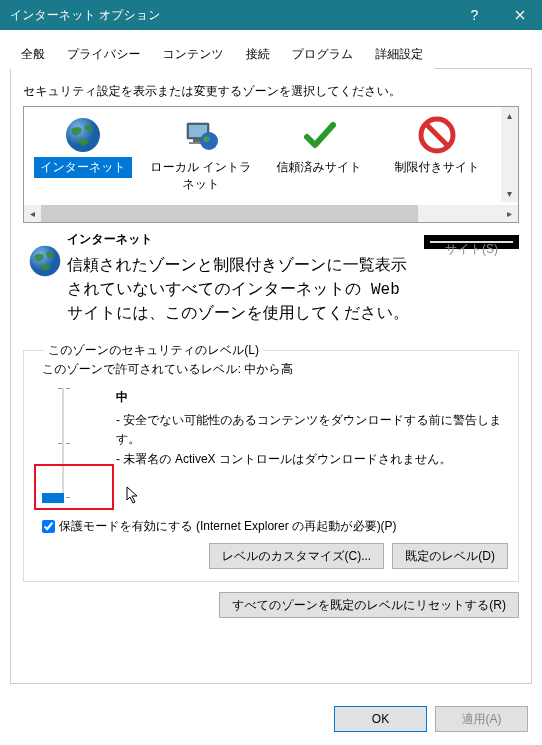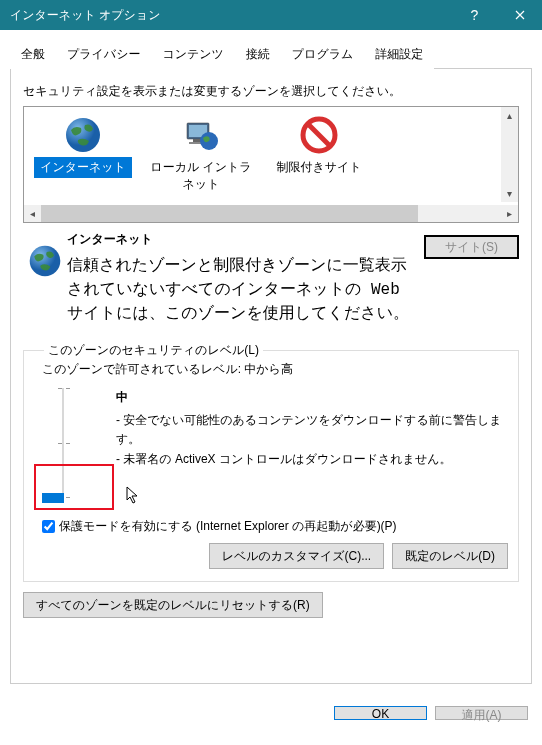--- a/index.html
+++ b/index.html
@@ -31,21 +31,21 @@
     .zone-scroll-h { position: absolute; bottom: 0; left: 0; right: 0; height: 17px; background: #f0f0f0; display: flex; align-items: center; justify-content: space-between; }
     .zone-scroll-h .arrow { width: 17px; height: 17px; display: flex; align-items: center; justify-content: center; color: #555; font-size: 10px; }
     .zone-scroll-h .track { flex: 1; height: 17px; background: #f0f0f0; position: relative; }
     .zone-scroll-h .thumb { position: absolute; left: 0; top: 0; height: 17px; width: 82%; background: #ccc; }
     
     .zone-detail { display: flex; margin-top: 8px; }
     .zone-detail-icon { width: 44px; padding-top: 12px; display: flex; justify-content: center; }
     .zone-detail-text { flex: 1; padding-right: 10px; }
     .zone-detail-title { font-weight: bold; font-size: 12px; margin-bottom: 6px; }
     .zone-detail-desc { font-size: 16px; line-height: 1.5; font-family: Liberation Mono, monospace; }
-    .sites-btn { width: 95px; height: 24px; background: #e1e1e1; border: 2px solid #000000; color: #888; font-size: 12px; margin-top: 4px; }
+    .sites-btn { width: 95px; height: 14px; background: #e1e1e1; border: 6px solid #000000; color: #888; font-size: 12px; margin-top: 4px; }
     
     .fieldset { border: 1px solid #ddd; margin-top: 24px; padding: 10px 10px 12px 10px; position: relative; }
     .fieldset-legend { position: absolute; top: -9px; left: 20px; background: #fff; padding: 0 4px; font-size: 12px; text-align: right; }
     
     .allowed-label { font-size: 12px; margin-bottom: 10px; margin-left: 8px; }
     
     .slider-area { display: flex; margin-left: 14px; }
     .slider-track { width: 28px; position: relative; height: 110px; }
     .slider-line { position: absolute; left: 14px; top: 0; width: 2px; height: 100%; background: #d8d8d8; }
     .slider-thumb-box { position: absolute; left: -14px; bottom: -12px; border: 2px solid #e81123; width: 80px; height: 46px; }
@@ -55,25 +55,25 @@
     
     .level-text { flex: 1; font-size: 12px; line-height: 1.6; }
     .level-name { font-weight: bold; margin-bottom: 4px; }
     
     .protected-row { margin-top: 20px; margin-left: 8px; display: flex; align-items: center; font-size: 12px; }
     .protected-row input { margin-right: 4px; }
     
     .level-buttons { display: flex; justify-content: flex-end; gap: 8px; margin-top: 8px; }
     .level-buttons button { height: 26px; padding: 0 12px; background: #e1e1e1; border: 1px solid #adadad; font-size: 12px; cursor: pointer; }
     
-    .reset-row { display: flex; margin-top: 10px; }
+    .reset-row { display: flex; justify-content: flex-end; margin-top: 10px; }
     .reset-row button { height: 26px; padding: 0 12px; background: #e1e1e1; border: 1px solid #adadad; font-size: 12px; cursor: pointer; }
     
     .dialog-buttons { display: flex; justify-content: flex-end; gap: 8px; padding: 12px 14px; }
-    .dialog-buttons button { width: 93px; height: 14px; background: #e1e1e1; border: 1px solid #adadad; font-size: 12px; cursor: pointer; }
+    .dialog-buttons button { width: 93px; height: 26px; background: #e1e1e1; border: 1px solid #adadad; font-size: 12px; cursor: pointer; }
     .dialog-buttons button.default { border: 1px solid #0078d7; }
     .dialog-buttons button:disabled { color: #888; cursor: default; }
     
     svg { display: block; }
   </style>
 </head>
 <body>
 
 <div class="titlebar">
   <span class="titlebar-title">インターネット オプション</span>
@@ -120,20 +120,28 @@
             <svg width="40" height="40" viewBox="0 0 40 40">
               <rect x="6" y="8" width="22" height="16" rx="1" fill="#4a6a8a" stroke="#333" stroke-width="0.5"></rect>
               <rect x="8" y="10" width="18" height="12" fill="#8ab8d8"></rect>
               <rect x="12" y="24" width="10" height="3" fill="#666"></rect>
               <rect x="8" y="27" width="18" height="2" fill="#888"></rect>
               <circle cx="28" cy="26" r="9" fill="#2a6ab8"></circle>
               <path d="M22 23 Q25 20 28 22 Q30 26 26 27 Q23 28 22 23" fill="#4a9a4a"></path>
             </svg>
           </div>
           <span class="zone-name">ローカル イントラネット</span>
+        </div>
+        <div class="zone-item">
+          <div class="zone-icon">
+            <svg width="40" height="40" viewBox="0 0 40 40">
+              <path d="M8 22 L16 30 L34 10" stroke="#2a9a2a" stroke-width="6" fill="none" stroke-linecap="round" stroke-linejoin="round"></path>
+            </svg>
+          </div>
+          <span class="zone-name">信頼済みサイト</span>
         </div>
         <div class="zone-item">
           <div class="zone-icon">
             <svg width="40" height="40" viewBox="0 0 40 40">
               <circle cx="20" cy="20" r="16" fill="none" stroke="#d83030" stroke-width="5"></circle>
               <line x1="10" y1="10" x2="30" y2="30" stroke="#d83030" stroke-width="5"></line>
             </svg>
           </div>
           <span class="zone-name">制限付きサイト</span>
         </div>

